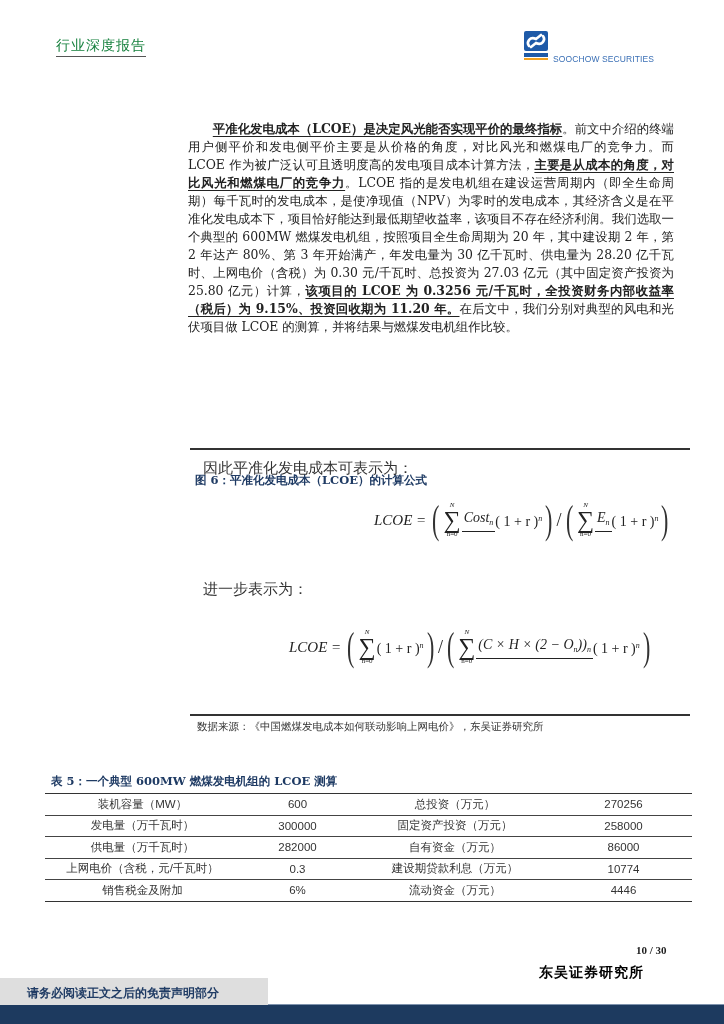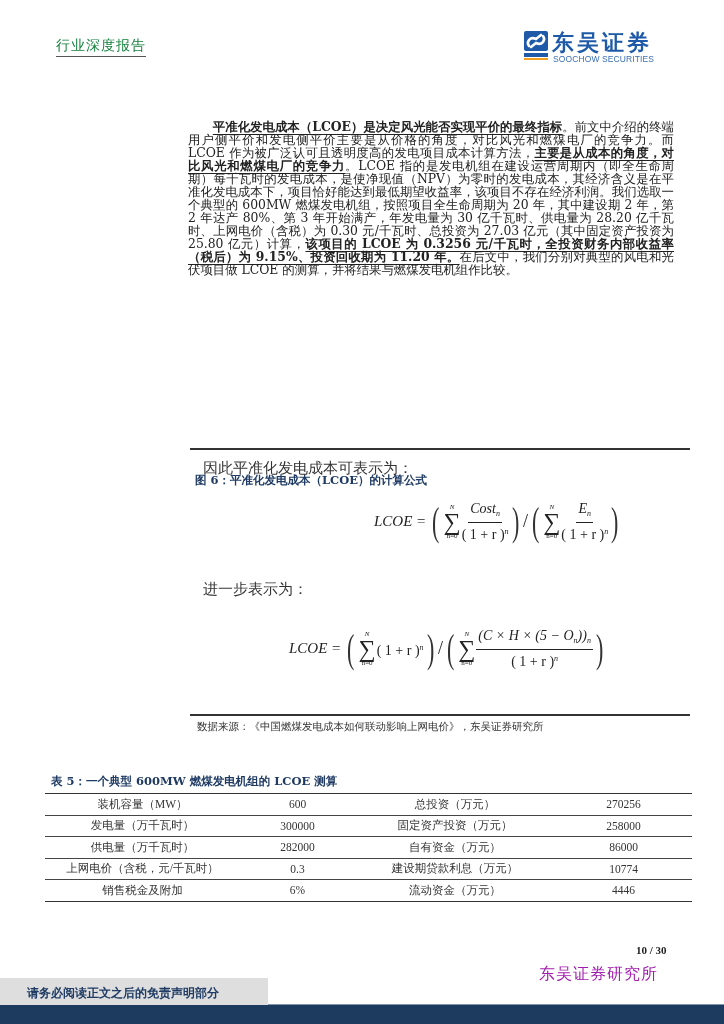--- a/index.html
+++ b/index.html
@@ -20,21 +20,21 @@
       font-size: 22px; color: #1e5aa8; letter-spacing: 3px;
     }
     .logo-en {
       position: absolute; left: 29px; top: 23px;
       font-family: "Liberation Sans", sans-serif; font-size: 8.5px; color: #3a6fb5;
       letter-spacing: 0.1px;
     }
 
     .body-para {
       position: absolute; left: 188px; top: 120px; width: 486px;
-      font-size: 12.4px; line-height: 13px; color: #222;
+      font-size: 12.4px; line-height: 18px; color: #222;
       text-align: justify; text-indent: 2em;
       font-family: "DejaVu Serif", serif;
     }
     .hl { font-weight: bold; text-decoration: underline; text-underline-offset: 3px; }
 
     .fig-caption {
       position: absolute; left: 195px; top: 425px;
       font-size: 11.5px; font-weight: bold; color: #1f3b64;
       font-family: "DejaVu Serif", serif;
       margin-top: 48px;
@@ -49,21 +49,21 @@
     .formula {
       position: absolute; font-family: "Liberation Serif", serif; font-style: italic; color: #222;
       display: flex; align-items: center;
     }
     .formula .lhs { font-size: 15px; margin-right: 3px; }
     .big-paren { font-style: normal; font-size: 40px; line-height: 1; transform: scaleX(0.55); display: inline-block; color: #333; }
     .sigma { display: inline-flex; flex-direction: column; align-items: center; margin: 0 1px; }
     .sigma .top { font-size: 7px; line-height: 7px; }
     .sigma .sym { font-style: normal; font-size: 24px; line-height: 22px; }
     .sigma .bot { font-size: 7px; line-height: 7px; font-style: normal; }
-    .frac { display: inline-flex; flex-direction: column; align-items: center; }
+    .frac { display: inline-flex; flex-direction: row; align-items: center; }
     .frac .num { font-size: 14px; line-height: 17px; padding: 0 2px; border-bottom: 1px solid #222; }
     .frac .den { font-size: 14px; line-height: 17px; font-style: normal; }
     .sub { font-size: 8px; vertical-align: -3px; }
     .sup { font-size: 8px; vertical-align: 5px; font-style: italic; }
     .slash { font-style: normal; font-size: 18px; margin: 0 1px; }
 
     .f1 { left: 374px; top: 500px; }
     .f2 { left: 289px; top: 627px; }
 
     .fig-rule-bottom { position: absolute; left: 190px; top: 714px; width: 500px; height: 1.5px; background: #333; }
@@ -73,39 +73,39 @@
     }
 
     .table-caption {
       position: absolute; left: 51px; top: 774px;
       font-size: 11.5px; font-weight: bold; color: #1f3b64;
       font-family: "DejaVu Serif", serif;
     }
     .data-table {
       position: absolute; left: 45px; top: 793px; width: 647px;
       border-collapse: collapse;
-      font-family: Liberation Serif, serif; font-size: 11.5px; color: #333;
+      font-family: Liberation Sans, sans-serif; font-size: 11.5px; color: #333;
     }
     .data-table tr { height: 21.5px; }
     .data-table td { text-align: center; border-bottom: 1px solid #444; padding: 0; }
     .data-table tr:first-child td { border-top: 1.5px solid #333; }
     .data-table tr:last-child td { border-bottom: 1.5px solid #333; }
     .data-table td.c1 { width: 195px; }
     .data-table td.c2 { width: 115px; }
     .data-table td.c3 { width: 200px; }
     .data-table td.c4 { width: 137px; }
 
     .page-num {
       position: absolute; left: 636px; top: 944px;
       font-size: 11px; font-weight: bold; color: #222;
       font-family: "Liberation Serif", serif;
     }
     .footer-org {
       position: absolute; left: 539px; top: 964px;
-      font-size: 16px; font-weight: normal; color: #a21caf; letter-spacing: 1px;
+      font-size: 14px; font-weight: bold; color: #000000; letter-spacing: 1px;
       font-family: "DejaVu Serif", serif;
     }
     .footer-disclaimer-box {
       position: absolute; left: 0; top: 978px; width: 268px; height: 28px;
       background: #dedede;
     }
     .footer-disclaimer {
       position: absolute; left: 27px; top: 985px;
       font-size: 12px; font-weight: bold; color: #1f3b64;
       font-family: "DejaVu Serif", serif;
@@ -122,21 +122,20 @@
 
 <div class="header-title">行业深度报告</div>
 
 <div class="logo">
   <svg class="logo-mark" viewBox="0 0 24 30">
     <rect x="0" y="0" width="24" height="20" rx="2" fill="#1e5aa8"></rect>
     <path d="M5 15 C2 11, 6 5, 12 8 L17 4 M19 5 C22 9, 18 15, 12 12 L7 16" stroke="#fff" stroke-width="2.6" fill="none" stroke-linecap="round"></path>
     <rect x="0" y="22" width="24" height="4" fill="#1e5aa8"></rect>
     <rect x="0" y="27" width="24" height="2" fill="#f0a020"></rect>
   </svg>
-  <span class="logo-cn">东吴证券</span>
   <span class="logo-en">SOOCHOW SECURITIES</span>
 </div>
 
 <p class="body-para">
   <span class="hl">平准化发电成本（LCOE）是决定风光能否实现平价的最终指标</span><span>。前文中介绍的终端用户侧平价和发电侧平价主要是从价格的角度，对比风光和燃煤电厂的竞争力。而 LCOE 作为被广泛认可且透明度高的发电项目成本计算方法，</span><span class="hl">主要是从成本的角度，对比风光和燃煤电厂的竞争力</span><span>。LCOE 指的是发电机组在建设运营周期内（即全生命周期）每千瓦时的发电成本，是使净现值（NPV）为零时的发电成本，其经济含义是在平准化发电成本下，项目恰好能达到最低期望收益率，该项目不存在经济利润。我们选取一个典型的 600MW 燃煤发电机组，按照项目全生命周期为 20 年，其中建设期 2 年，第 2 年达产 80%、第 3 年开始满产，年发电量为 30 亿千瓦时、供电量为 28.20 亿千瓦时、上网电价（含税）为 0.30 元/千瓦时、总投资为 27.03 亿元（其中固定资产投资为 25.80 亿元）计算，</span><span class="hl">该项目的 LCOE 为 0.3256 元/千瓦时，全投资财务内部收益率（税后）为 9.15%、投资回收期为 11.20 年。</span><span>在后文中，我们分别对典型的风电和光伏项目做 LCOE 的测算，并将结果与燃煤发电机组作比较。</span>
 </p>
 
 <div class="fig-caption">图 6：平准化发电成本（LCOE）的计算公式</div>
 <div class="fig-rule-top"></div>
 
@@ -184,21 +183,21 @@
   </span>
   <span class="big-paren">)</span>
   <span class="slash">/</span>
   <span class="big-paren">(</span>
   <span class="sigma">
     <span class="top">N</span>
     <span class="sym">∑</span>
     <span class="bot">n=0</span>
   </span>
   <span class="frac">
-    <span class="num"><span>(C × H × (5 − O</span><span class="sub">n</span><span>))</span><span class="sub">n</span></span>
+    <span class="num"><span>(C × H × (2 − O</span><span class="sub">n</span><span>))</span><span class="sub">n</span></span>
     <span class="den"><span>( 1 + r )</span><span class="sup">n</span></span>
   </span>
   <span class="big-paren">)</span>
 </div>
 
 <div class="fig-rule-bottom"></div>
 <div class="fig-source">数据来源：《中国燃煤发电成本如何联动影响上网电价》，东吴证券研究所</div>
 
 <div class="table-caption">表 5：一个典型 600MW 燃煤发电机组的 LCOE 测算</div>
 <table class="data-table">

